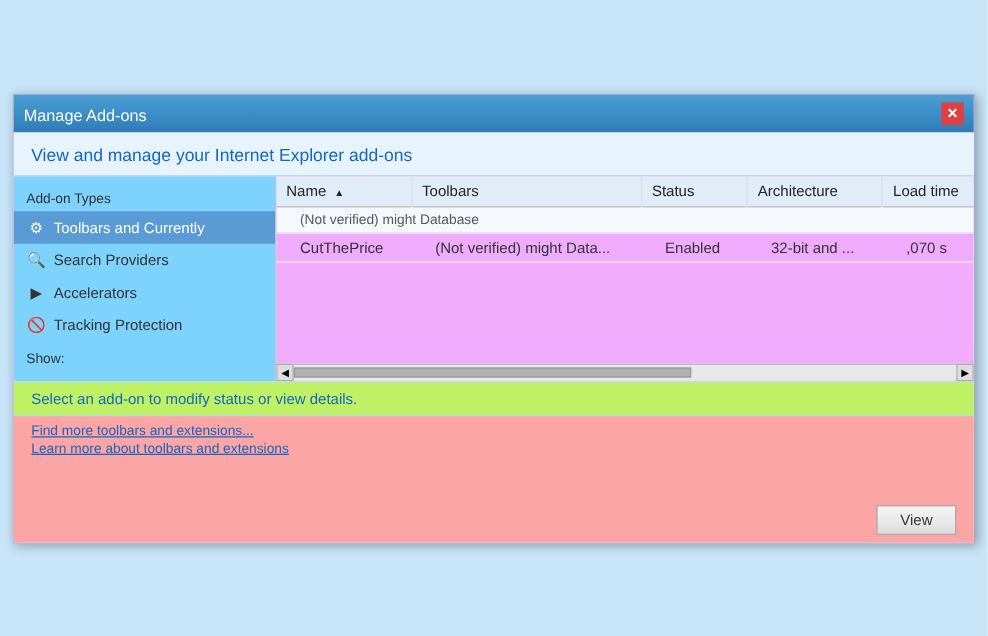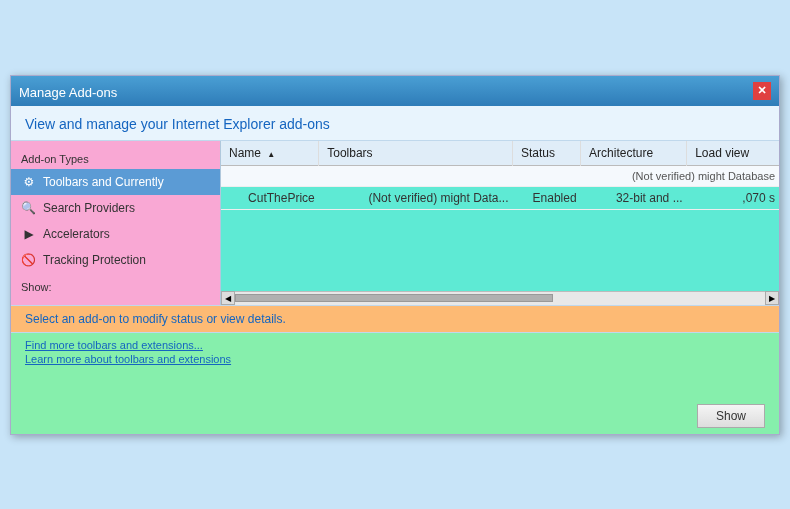--- a/index.html
+++ b/index.html
@@ -53,21 +53,21 @@
     }
     .content-area {
       display: flex;
       flex: 1;
       background: #f0f8ff;
     }
     .left-panel {
       width: 210px;
       border-right: 1px solid #b0c8dc;
       padding: 8px 0;
-      background: #f9a8d4;
+      background: #7dd3fc;
       display: flex;
       flex-direction: column;
     }
     .addon-types-label {
       padding: 4px 10px;
       color: #333;
       font-size: 11px;
       font-weight: normal;
     }
     .addon-type-item {
@@ -107,21 +107,21 @@
     }
     .right-panel {
       flex: 1;
       display: flex;
       flex-direction: column;
       overflow: hidden;
     }
     .table-container {
       flex: 1;
       overflow: auto;
-      background: #5eead4;
+      background: #f0abfc;
     }
     table {
       width: 100%;
       border-collapse: collapse;
       font-size: 12px;
     }
     thead tr {
       background: #e0edf8;
       border-bottom: 1px solid #bbb;
     }
@@ -130,24 +130,23 @@
       padding: 5px 8px;
       font-weight: normal;
       color: #222;
       border-right: 1px solid #ddd;
       white-space: nowrap;
       cursor: pointer;
       user-select: none;
     }
     thead th:last-child { border-right: none; }
     tbody tr td {
-      padding: 4px 4px;
+      padding: 4px 19px;
       border-bottom: 1px solid #eee;
       color: #333;
-      text-align: right;
     }
     .group-header td {
       color: #555;
       font-style: normal;
       background: #f5f9fd;
       font-size: 11px;
     }
     .scrollbar-area {
       height: 14px;
       background: #e8e8e8;
@@ -177,36 +176,36 @@
       position: absolute;
       left: 0;
       top: 0;
       width: 60%;
       height: 100%;
       background: #b0b0b0;
       border: 1px solid #999;
     }
     .bottom-bar {
       padding: 6px 14px;
-      background: #fdba74;
+      background: #bef264;
       border-top: 1px solid #c0d8ec;
     }
     .bottom-text {
       color: #1565c0;
       font-size: 11px;
       cursor: pointer;
       display: block;
       margin-bottom: 2px;
     }
     .footer {
       display: flex;
       justify-content: flex-end;
       align-items: center;
       padding: 6px 14px;
-      background: #86efac;
+      background: #fca5a5;
       border-top: 1px solid #c0d8ec;
       gap: 33px;
     }
     .close-btn {
       padding: 4px 18px;
       background: linear-gradient(to bottom, #f5f5f5, #ddd);
       border: 1px solid #aaa;
       font-size: 12px;
       cursor: pointer;
       color: #333;
@@ -268,21 +267,21 @@
               <th>
                 <span>Toolbars</span>
               </th>
               <th>
                 <span>Status</span>
               </th>
               <th>
                 <span>Architecture</span>
               </th>
               <th>
-                <span>Load view</span>
+                <span>Load time</span>
               </th>
             </tr>
           </thead>
           <tbody>
             <tr class="group-header">
               <td colspan="5">(Not verified) might Database</td>
             </tr>
             <tr class="table-row">
               <td>CutThePrice</td>
               <td>(Not verified) might Data...</td>
@@ -307,16 +306,16 @@
   <div class="bottom-bar">
     <span style="color:#1565c0; font-size:12px;">Select an add-on to modify status or view details.</span>
   </div>
 
   <div class="footer" style="flex-direction:column; align-items:flex-start;">
     <div style="display:flex; flex-direction:column; flex:1; margin-bottom:4px;">
       <a class="bottom-text" href="#">Find more toolbars and extensions...</a>
       <a class="bottom-text" href="#">Learn more about toolbars and extensions</a>
     </div>
     <div style="width:100%; display:flex; justify-content:flex-end;">
-      <button class="close-btn">Show</button>
+      <button class="close-btn">View</button>
     </div>
   </div>
 </div>
 
 </body></html>

